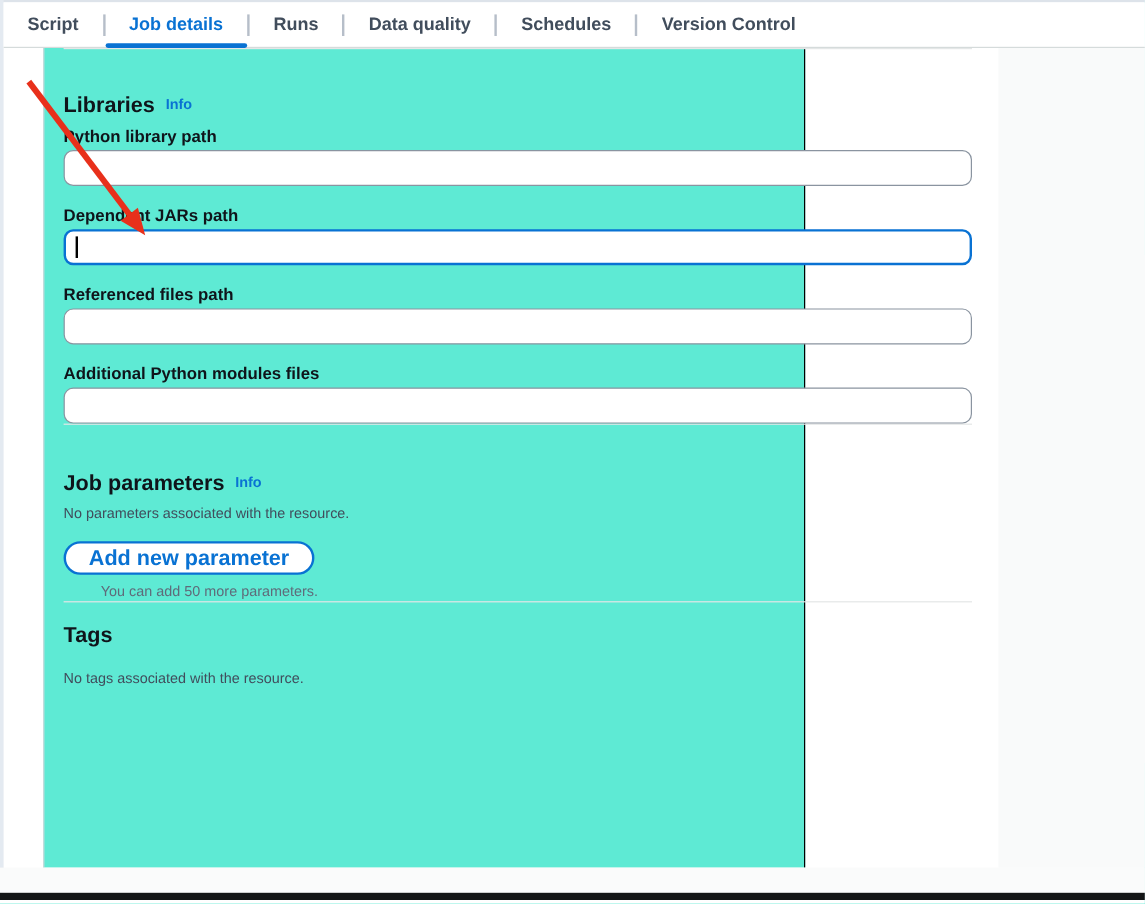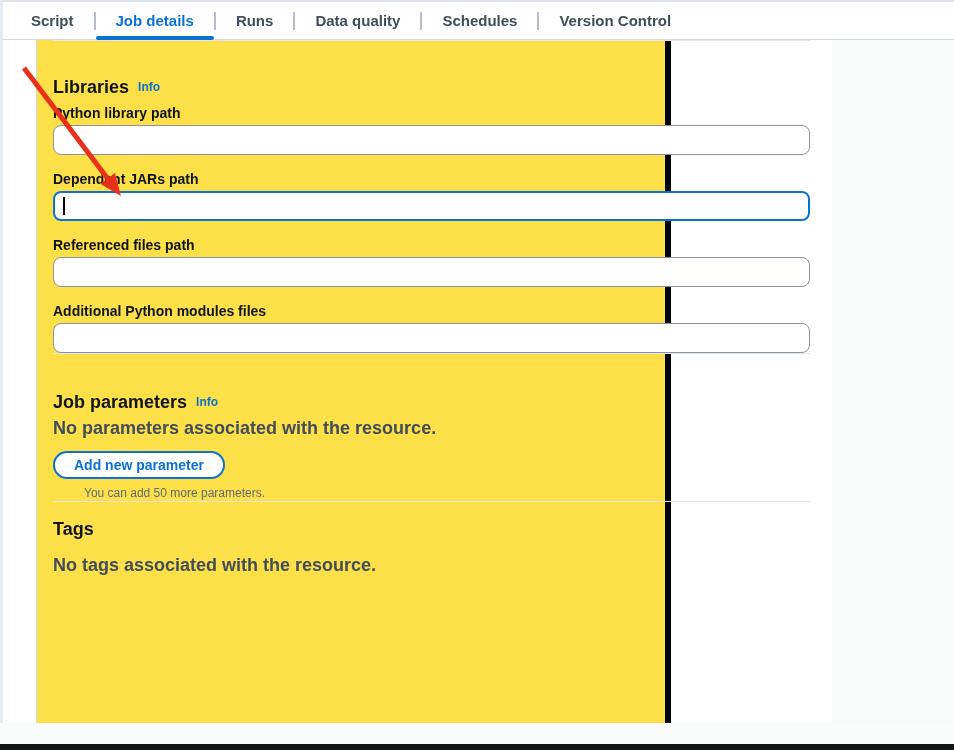--- a/index.html
+++ b/index.html
@@ -12,43 +12,42 @@
     color: #0f141a;
   }
   
   .edge-top  { position:absolute; top:0; left:0; right:0; height:2px; background:#dde3ea; }
   .edge-left { position:absolute; top:0; left:0; width:3px; height:744px; background:#e4eaf1; }
 
   
   .tabbar {
     position: absolute; top: 2px; left: 3px; right: 0; height: 38px;
     display: flex; align-items: center;
-    padding-left: 8px;
     background: #ffffff;
     border-bottom: 1px solid #d5dbdb;
   }
   .tab {
     position: relative; height: 100%;
     display: flex; align-items: center;
     padding: 0 20px;
     font-size: 15px; font-weight: 700; color: #414d5c;
     cursor: pointer; white-space: nowrap;
   }
   .tab.active { color: #0972d3; }
   .tab.active::after {
     content:""; position:absolute; left:0; right:0; bottom:-1px;
     height:4px; background:#0972d3; border-radius:2px;
   }
   .tab-sep { width: 2px; height: 18px; background: #b6bec9; flex: none; }
 
   
   .panel {
     position: absolute; left: 36px; top: 40px; width: 635px; height: 683px;
-    border-left: 1px solid #d3d7dc; border-right: 6px solid #000000;
-    background: #fde047;
+    border-left: 1px solid #d3d7dc; border-right: 1px solid #000000;
+    background: #5eead4;
   }
   .right-gutter {
     position: absolute; left: 832px; right: 0; top: 40px; height: 683px;
     background: #f9fafa;
   }
   .content { position: absolute; left: 16px; top: 0; width: 757px; }
 
   hr.divider { border: none; border-top: 1px solid #e4e7e7; margin: 0; }
   .hr-1 { margin-top: 28px; }
   .hr-2 { margin-top: 38px; }
@@ -79,27 +78,27 @@
   }
   .input-wrap { position: relative; }
   .text-input.focused { border: 2px solid #0972d3; }
   .caret {
     position: absolute; left: 10px; top: 6px; width: 1.5px; height: 18px;
     background: #000; pointer-events: none;
   }
 
   .empty-text {
     margin-top: 5px;
-    font-size: 18px; line-height: 20px; color: #414d5c; font-weight: 700;
+    font-size: 12px; line-height: 20px; color: #414d5c; font-weight: 400;
   }
   .pill-button {
     display: inline-flex; align-items: center; justify-content: center;
     margin-top: 13px; height: 28px; padding: 0 19px;
     border: 2px solid #0972d3; border-radius: 16px; background: #ffffff;
-    color: #0972d3; font-size: 14px; font-weight: 700;
+    color: #0972d3; font-size: 18px; font-weight: 700;
     font-family: "Liberation Sans", sans-serif; cursor: pointer; white-space: nowrap;
   }
   .helper-text {
     margin-top: 6px;
     font-size: 12px; line-height: 16px; color: #5f6b7a; margin-left: 31px;
   }
   .tags-empty { margin-top: 15px; }
 
   
   .footer-strip { position: absolute; left: 0; right: 0; top: 723px; height: 21px; background: #fafbfb; }

